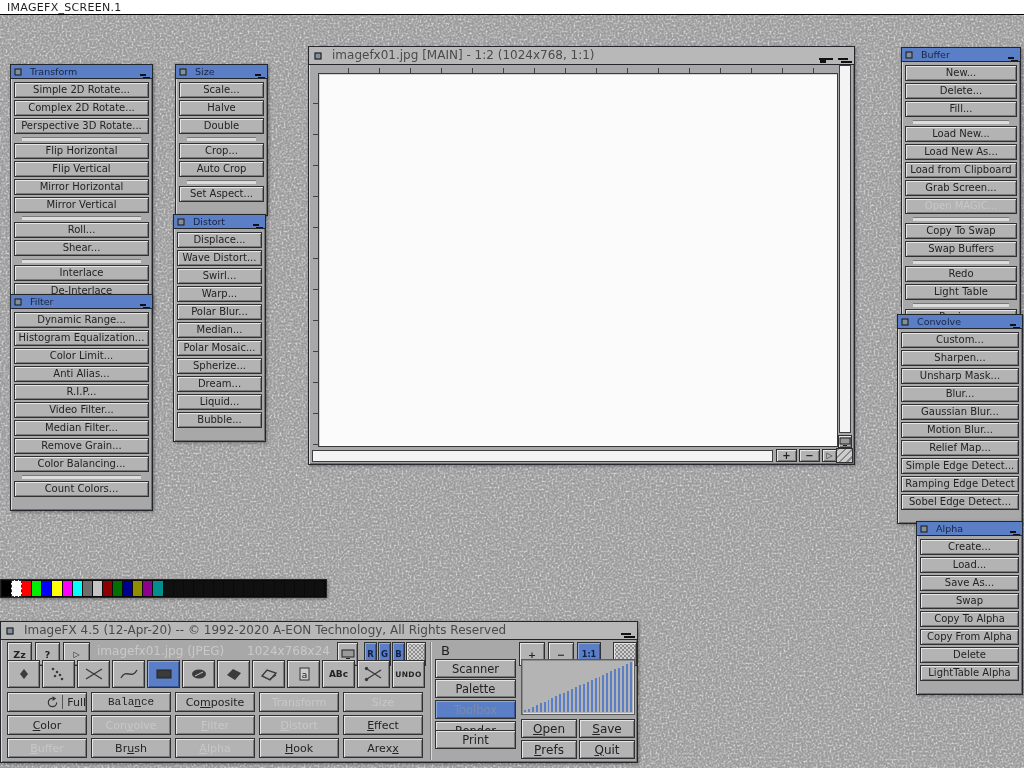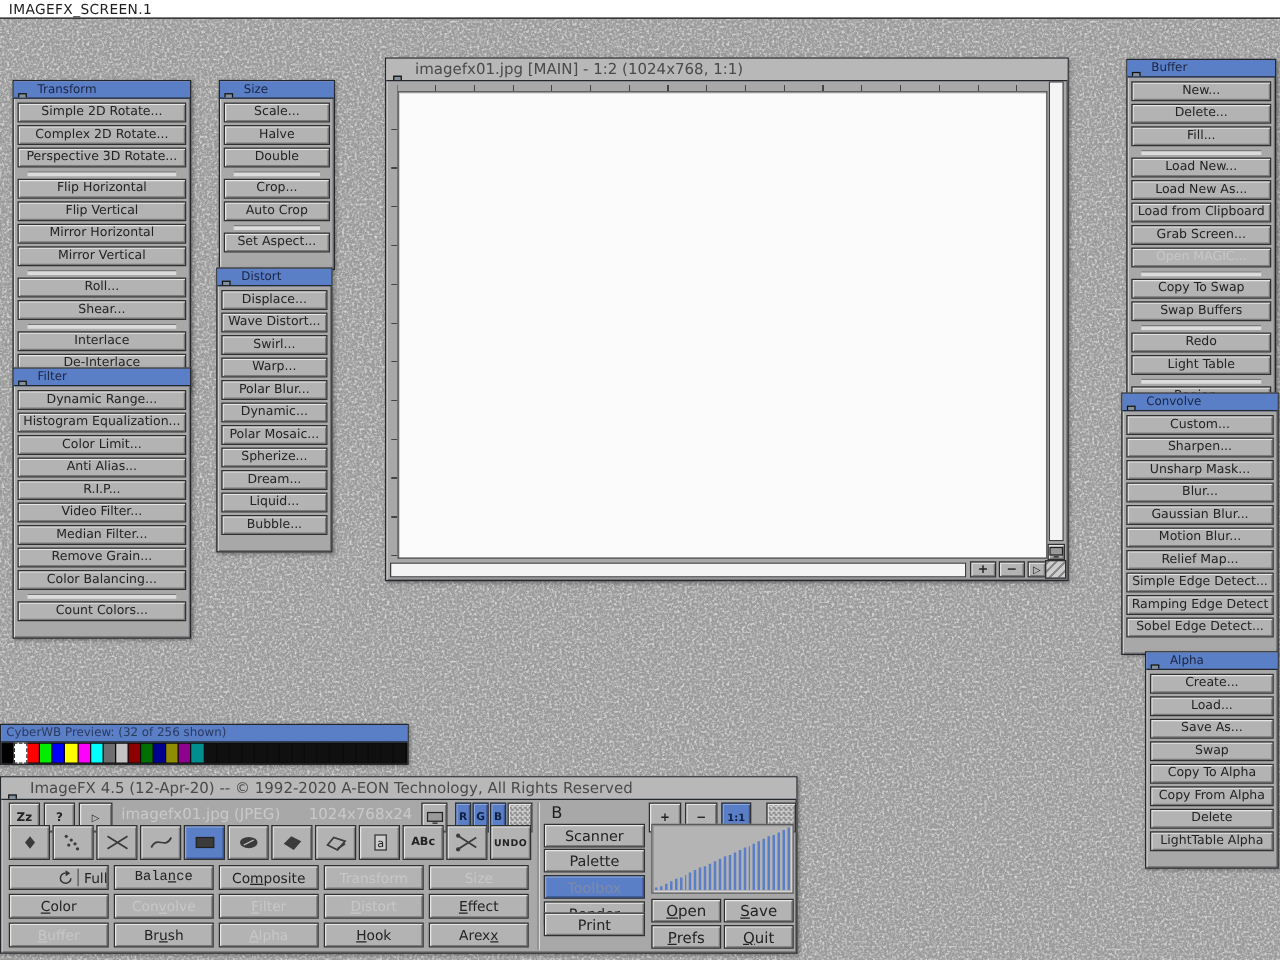--- a/index.html
+++ b/index.html
@@ -4,21 +4,21 @@
 <style>
   html,body{margin:0;padding:0}
   body{width:1024px;height:768px;position:relative;overflow:hidden;background:#969696;
        font-family:"DejaVu Sans",sans-serif;cursor:default;-webkit-font-smoothing:none}
   #screen-titlebar{position:absolute;top:0;left:0;width:1024px;height:15px;background:#ffffff;
        border-bottom:1px solid #000;z-index:6;display:flex;align-items:center;
        font-size:11px;color:#1e1e1e;padding-left:7px;box-sizing:border-box;letter-spacing:.3px}
   #bgtex{position:absolute;left:0;top:15px;z-index:0}
   .window{position:absolute;z-index:2;background:#a8a8a8;border:1px solid #23262b;box-sizing:border-box;
        box-shadow:inset 1px 1px 0 #d8d8d8, inset -1px -1px 0 #707070, 1px 1px 3px rgba(0,0,0,.35)}
-  .titlebar{display:flex;align-items:flex-end;height:13px;border-bottom:1px solid #23262b;overflow:hidden}
+  .titlebar{display:flex;align-items:center;height:13px;border-bottom:1px solid #23262b;overflow:hidden}
   .titlebar.blue{background:#5b7fc7}
   .titlebar.gray{background:#b8b8b8}
   .titlebar.big{height:17px}
   .wtitle{flex:1;font-size:9.5px;line-height:13px;color:#1b2440;padding:0 4px;white-space:nowrap;overflow:hidden}
   .gray .wtitle{color:#4a4a4a}
   .big .wtitle{font-size:12px;line-height:17px}
   .gad{position:relative;width:15px;flex:none;background:#ccd4e6;border-left:1px solid #23262b;box-sizing:border-box}
   .gray .gad{background:#c9c9c9}
   .big .gad{width:19px}
   .titlebar .gad:first-child{border-left:none;border-right:1px solid #23262b}
@@ -113,24 +113,20 @@
       </svg>
   </div>
   <div class="hscroll"></div>
   <div class="zbtn raised" style="right:57px">+</div>
   <div class="zbtn raised" style="right:34px">−</div>
   <div class="zbtn raised" style="right:17px;width:15px;font-size:8px">▷</div>
   <div class="resizegad"></div>
 </div>
 
 <div class="window" id="palette-window" style="left:0px;top:579px;width:327px">
-  <div class="titlebar blue">
-    <span class="wtitle" style="color:#2a3a60">CyberWB Preview: (32 of 256 shown)</span>
-    <span class="gad g-depth"></span>
-  </div>
   <div id="swatch-row">
       <div class="swatch" style="background: rgb(0, 0, 0);"></div>
       <div class="swatch sel" style="background: rgb(255, 255, 255);"></div>
       <div class="swatch" style="background: rgb(255, 0, 0);"></div>
       <div class="swatch" style="background: rgb(0, 238, 0);"></div>
       <div class="swatch" style="background: rgb(0, 0, 255);"></div>
       <div class="swatch" style="background: rgb(255, 255, 0);"></div>
       <div class="swatch" style="background: rgb(255, 0, 255);"></div>
       <div class="swatch" style="background: rgb(0, 255, 255);"></div>
       <div class="swatch" style="background: rgb(110, 110, 110);"></div>
@@ -356,21 +352,21 @@
       <div class="gad g-close"></div>
       <span class="wtitle">Distort</span>
       <div class="gad g-depth"></div>
     </div>
     <div class="pbody">
       <div class="pbtn">Displace...</div>
       <div class="pbtn">Wave Distort...</div>
       <div class="pbtn">Swirl...</div>
       <div class="pbtn">Warp...</div>
       <div class="pbtn">Polar Blur...</div>
-      <div class="pbtn">Dynamic...</div>
+      <div class="pbtn">Median...</div>
       <div class="pbtn">Polar Mosaic...</div>
       <div class="pbtn">Spherize...</div>
       <div class="pbtn">Dream...</div>
       <div class="pbtn">Liquid...</div>
       <div class="pbtn">Bubble...</div>
     </div>
   </div>
 <div class="window" style="left: 10px; top: 294px; width: 143px;">
     <div class="titlebar blue">
       <div class="gad g-close"></div>

